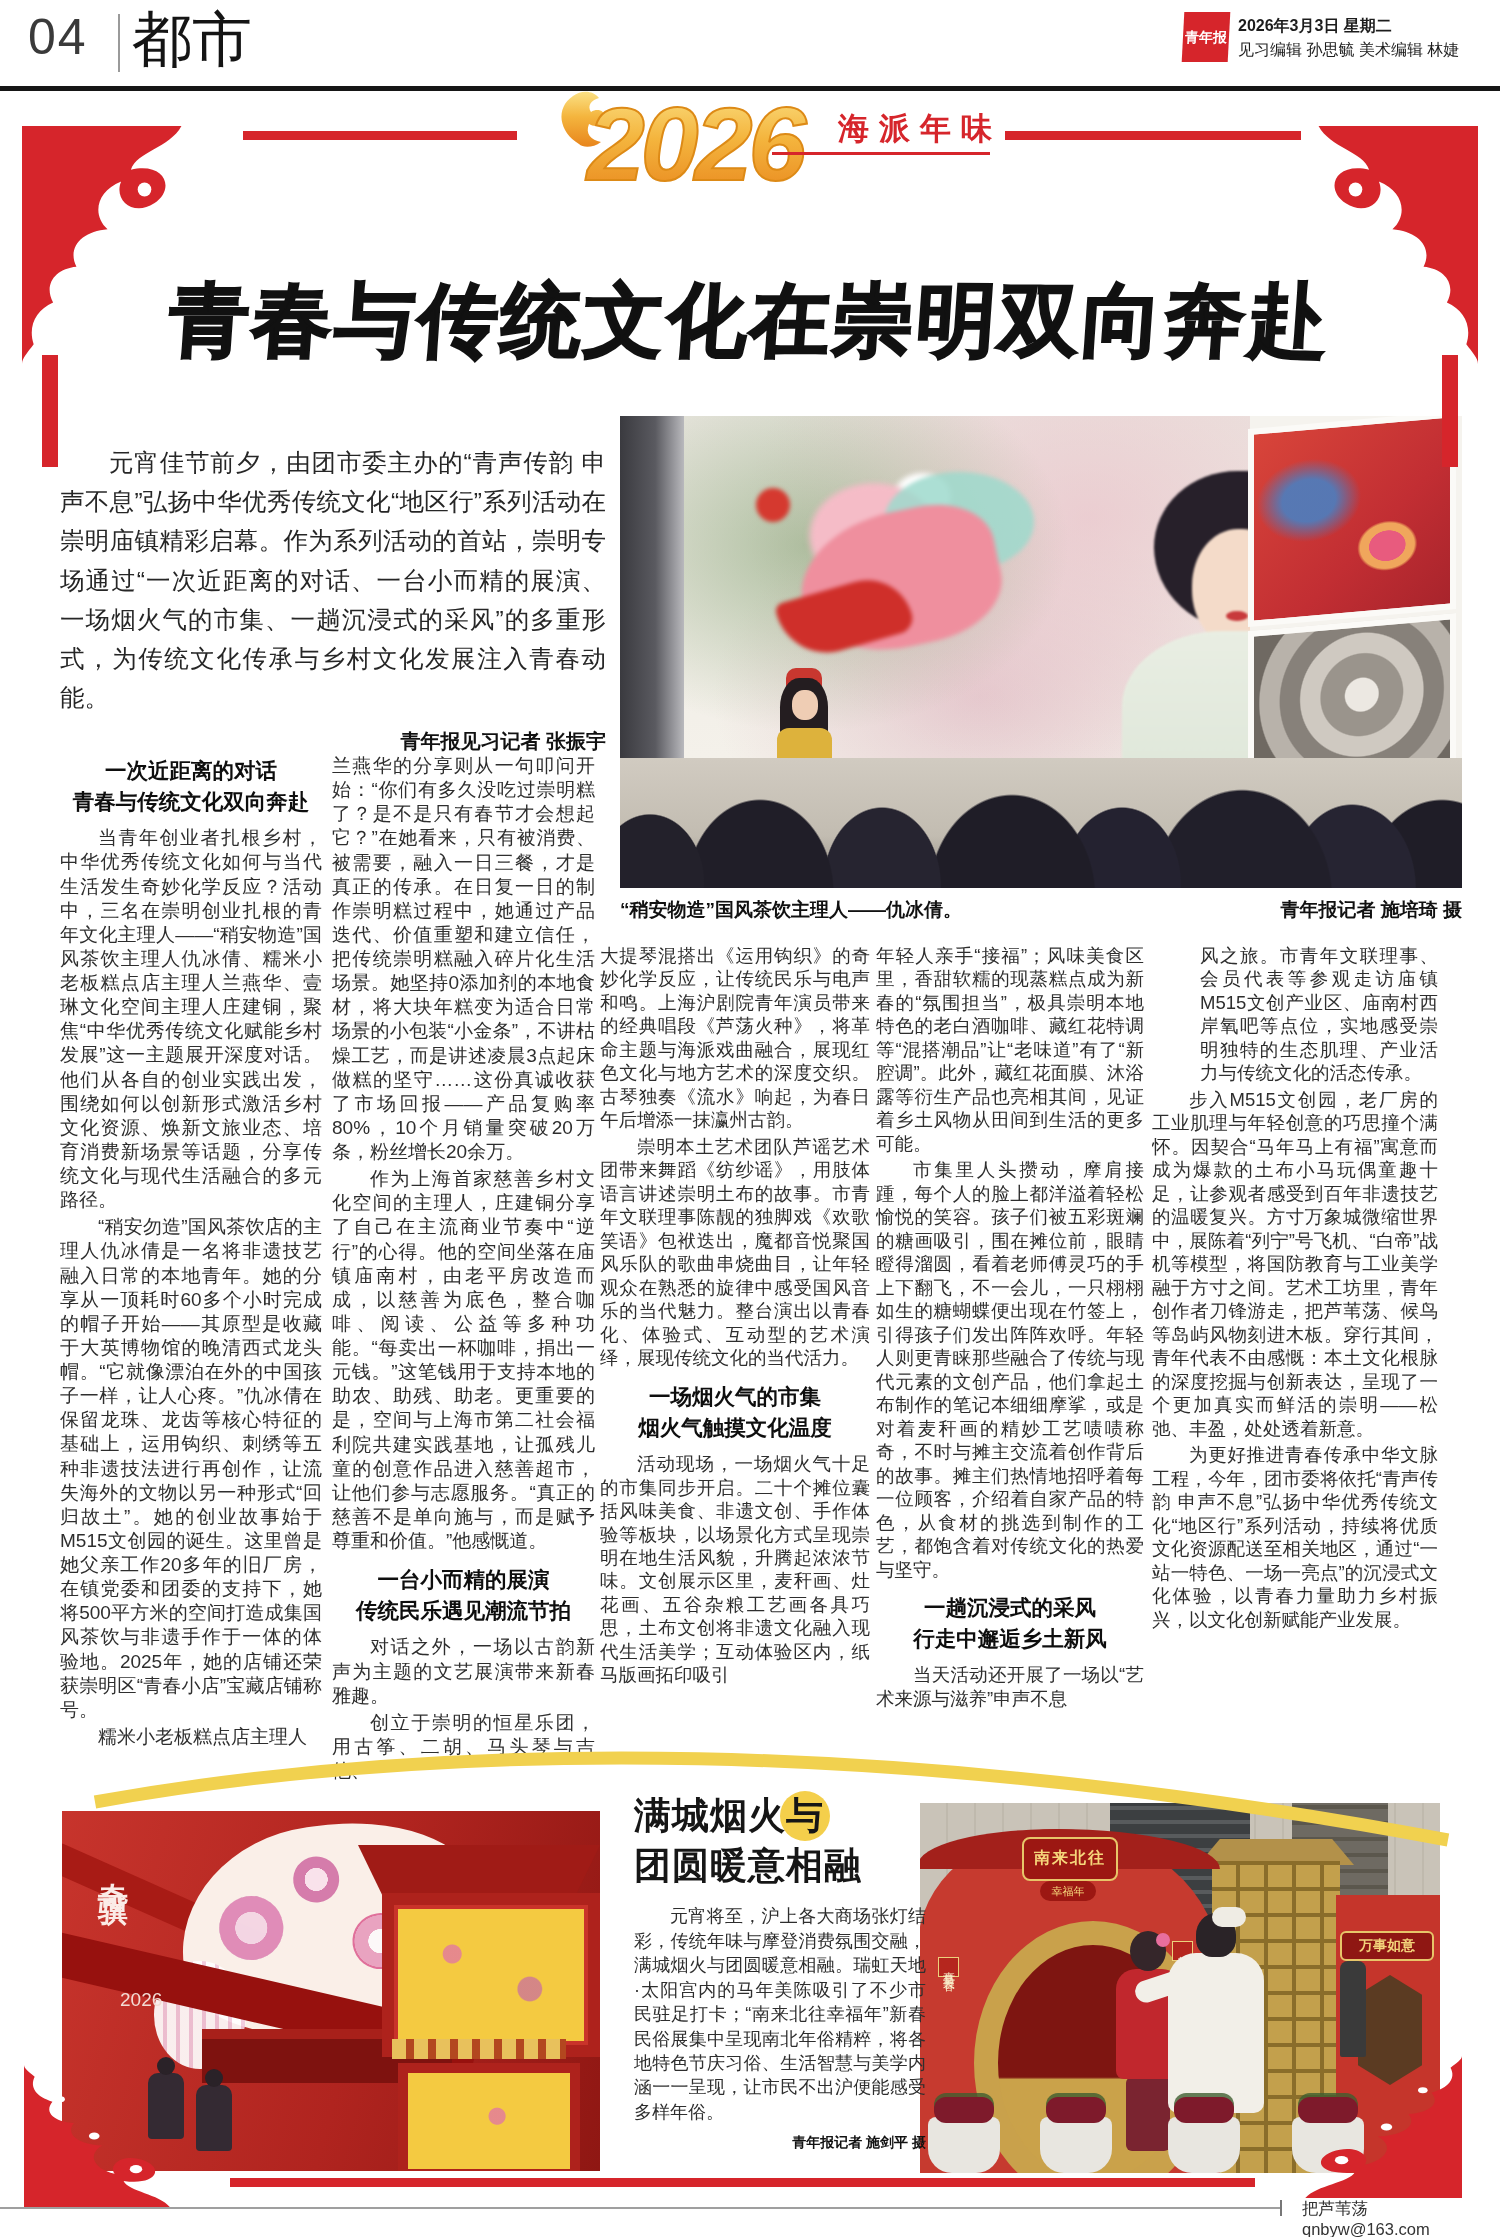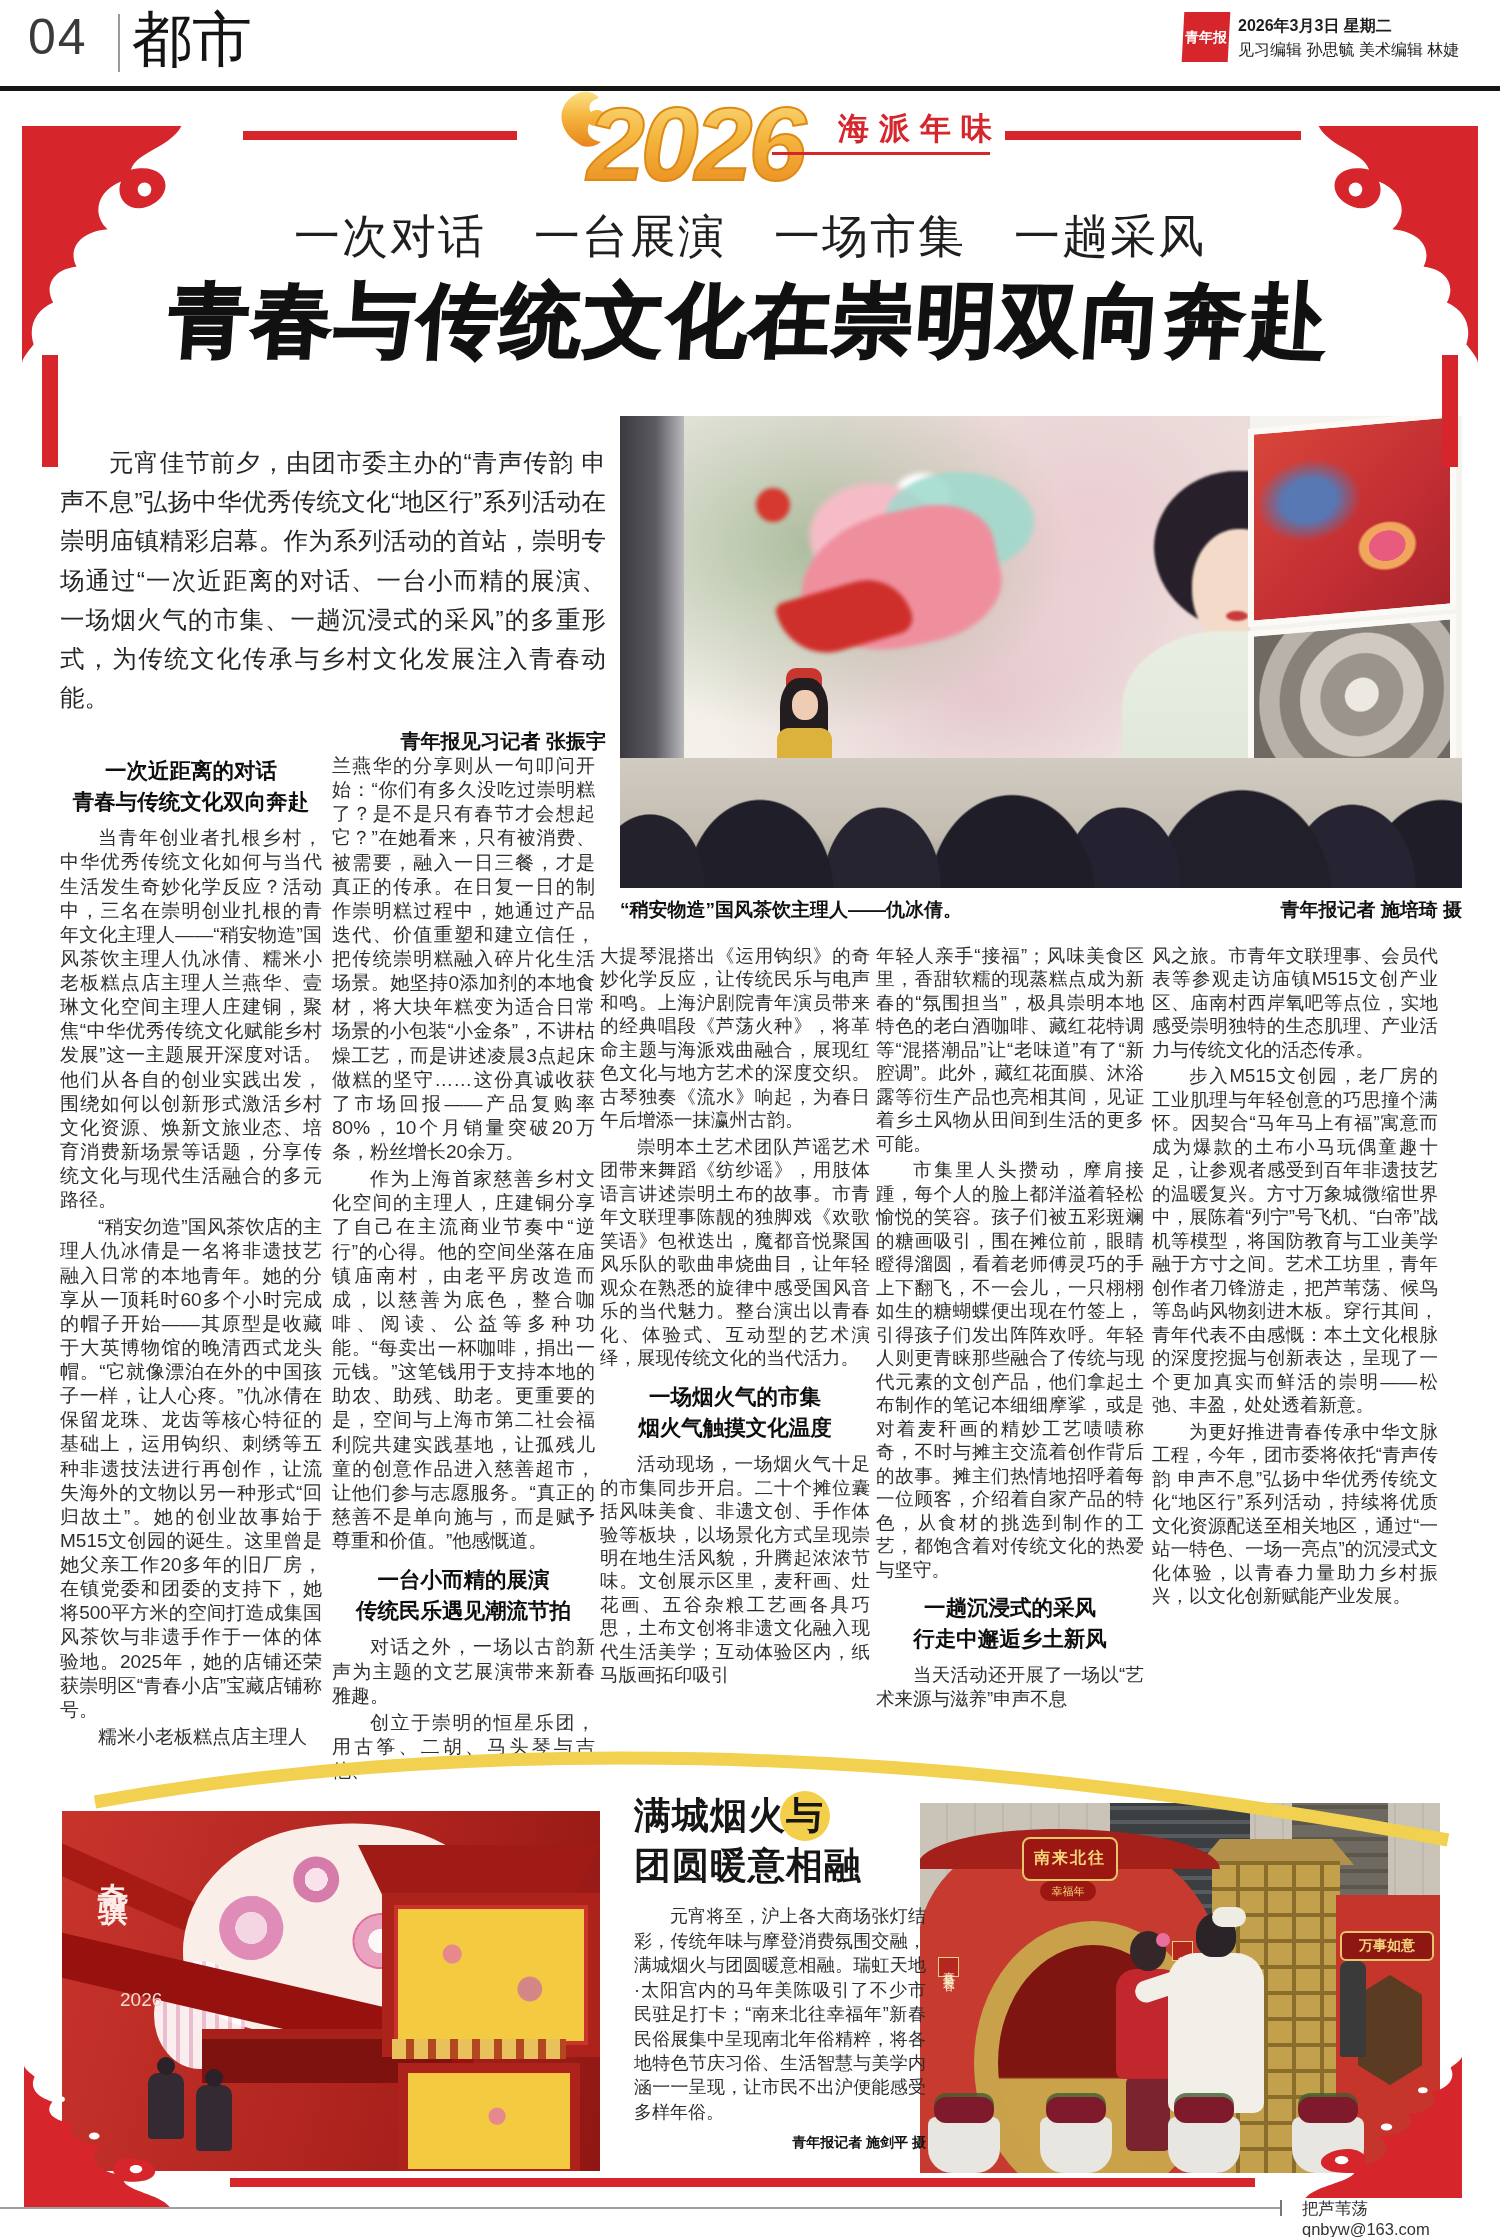--- a/index.html
+++ b/index.html
@@ -218,21 +218,20 @@
         <stop offset="0" stop-color="#fbe185"></stop>
         <stop offset="0.45" stop-color="#f4b53e"></stop>
         <stop offset="1" stop-color="#e8851c"></stop>
       </linearGradient>
     </defs>
     <path fill="url(#gold)" d="M34,62 C14,50 10,26 28,14 C36,8 48,8 54,16 C46,18 42,24 46,30 C52,26 60,28 60,36 C60,44 50,46 44,42 C40,52 46,58 56,60 C48,66 38,66 34,62 Z"></path>
     <text x="42" y="98" font-size="104" font-weight="bold" font-style="italic" fill="url(#gold)" stroke="#dd8a16" stroke-width="2" letter-spacing="-4">2026</text>
   </svg>
   <div class="abs haipai">海派年味</div>
 
-  <div class="abs kicker">一次对话　一台展演　一场市集　一趟采风</div>
   <div class="abs headline">青春与传统文化在崇明双向奔赴</div>
 
   <div class="abs lead">
     <p>元宵佳节前夕，由团市委主办的“青声传韵 申声不息”弘扬中华优秀传统文化“地区行”系列活动在崇明庙镇精彩启幕。作为系列活动的首站，崇明专场通过“一次近距离的对话、一台小而精的展演、一场烟火气的市集、一趟沉浸式的采风”的多重形式，为传统文化传承与乡村文化发展注入青春动能。</p>
     <div class="byline">青年报见习记者 张振宇</div>
   </div>
 
   <div class="abs main-photo">
     <div class="mp-screen">
       <div class="dragon">
@@ -304,21 +303,21 @@
     <p style="text-indent:0;">年轻人亲手“接福”；风味美食区里，香甜软糯的现蒸糕点成为新春的“氛围担当”，极具崇明本地特色的老白酒咖啡、藏红花特调等“混搭潮品”让“老味道”有了“新腔调”。此外，藏红花面膜、沐浴露等衍生产品也亮相其间，见证着乡土风物从田间到生活的更多可能。</p>
     <p>市集里人头攒动，摩肩接踵，每个人的脸上都洋溢着轻松愉悦的笑容。孩子们被五彩斑斓的糖画吸引，围在摊位前，眼睛瞪得溜圆，看着老师傅灵巧的手上下翻飞，不一会儿，一只栩栩如生的糖蝴蝶便出现在竹签上，引得孩子们发出阵阵欢呼。年轻人则更青睐那些融合了传统与现代元素的文创产品，他们拿起土布制作的笔记本细细摩挲，或是对着麦秆画的精妙工艺啧啧称奇，不时与摊主交流着创作背后的故事。摊主们热情地招呼着每一位顾客，介绍着自家产品的特色，从食材的挑选到制作的工艺，都饱含着对传统文化的热爱与坚守。</p>
     <div class="subhead">
       <div>一趟沉浸式的采风</div>
       <div>行走中邂逅乡土新风</div>
     </div>
     <p>当天活动还开展了一场以“艺术来源与滋养”申声不息</p>
   </div>
 
   <div class="col" id="col5">
-    <p style="text-indent:0;">风之旅。市青年文联理事、会员代表等参观走访庙镇M515文创产业区、庙南村西岸氧吧等点位，实地感受崇明独特的生态肌理、产业活力与传统文化的活态传承。</p>
+    <p style="text-indent:0;margin-left:48px;">风之旅。市青年文联理事、会员代表等参观走访庙镇M515文创产业区、庙南村西岸氧吧等点位，实地感受崇明独特的生态肌理、产业活力与传统文化的活态传承。</p>
     <p>步入M515文创园，老厂房的工业肌理与年轻创意的巧思撞个满怀。因契合“马年马上有福”寓意而成为爆款的土布小马玩偶童趣十足，让参观者感受到百年非遗技艺的温暖复兴。方寸万象城微缩世界中，展陈着“列宁”号飞机、“白帝”战机等模型，将国防教育与工业美学融于方寸之间。艺术工坊里，青年创作者刀锋游走，把芦苇荡、候鸟等岛屿风物刻进木板。穿行其间，青年代表不由感慨：本土文化根脉的深度挖掘与创新表达，呈现了一个更加真实而鲜活的崇明——松弛、丰盈，处处透着新意。</p>
     <p>为更好推进青春传承中华文脉工程，今年，团市委将依托“青声传韵 申声不息”弘扬中华优秀传统文化“地区行”系列活动，持续将优质文化资源配送至相关地区，通过“一站一特色、一场一亮点”的沉浸式文化体验，以青春力量助力乡村振兴，以文化创新赋能产业发展。</p>
   </div>
 
   <div class="abs bl-photo">
     <div class="bl-ribbon2"></div>
     <div class="bl-horse">
       <div class="bl-f1"></div>
       <div class="bl-f2"></div>
       <div class="bl-f3"></div>

